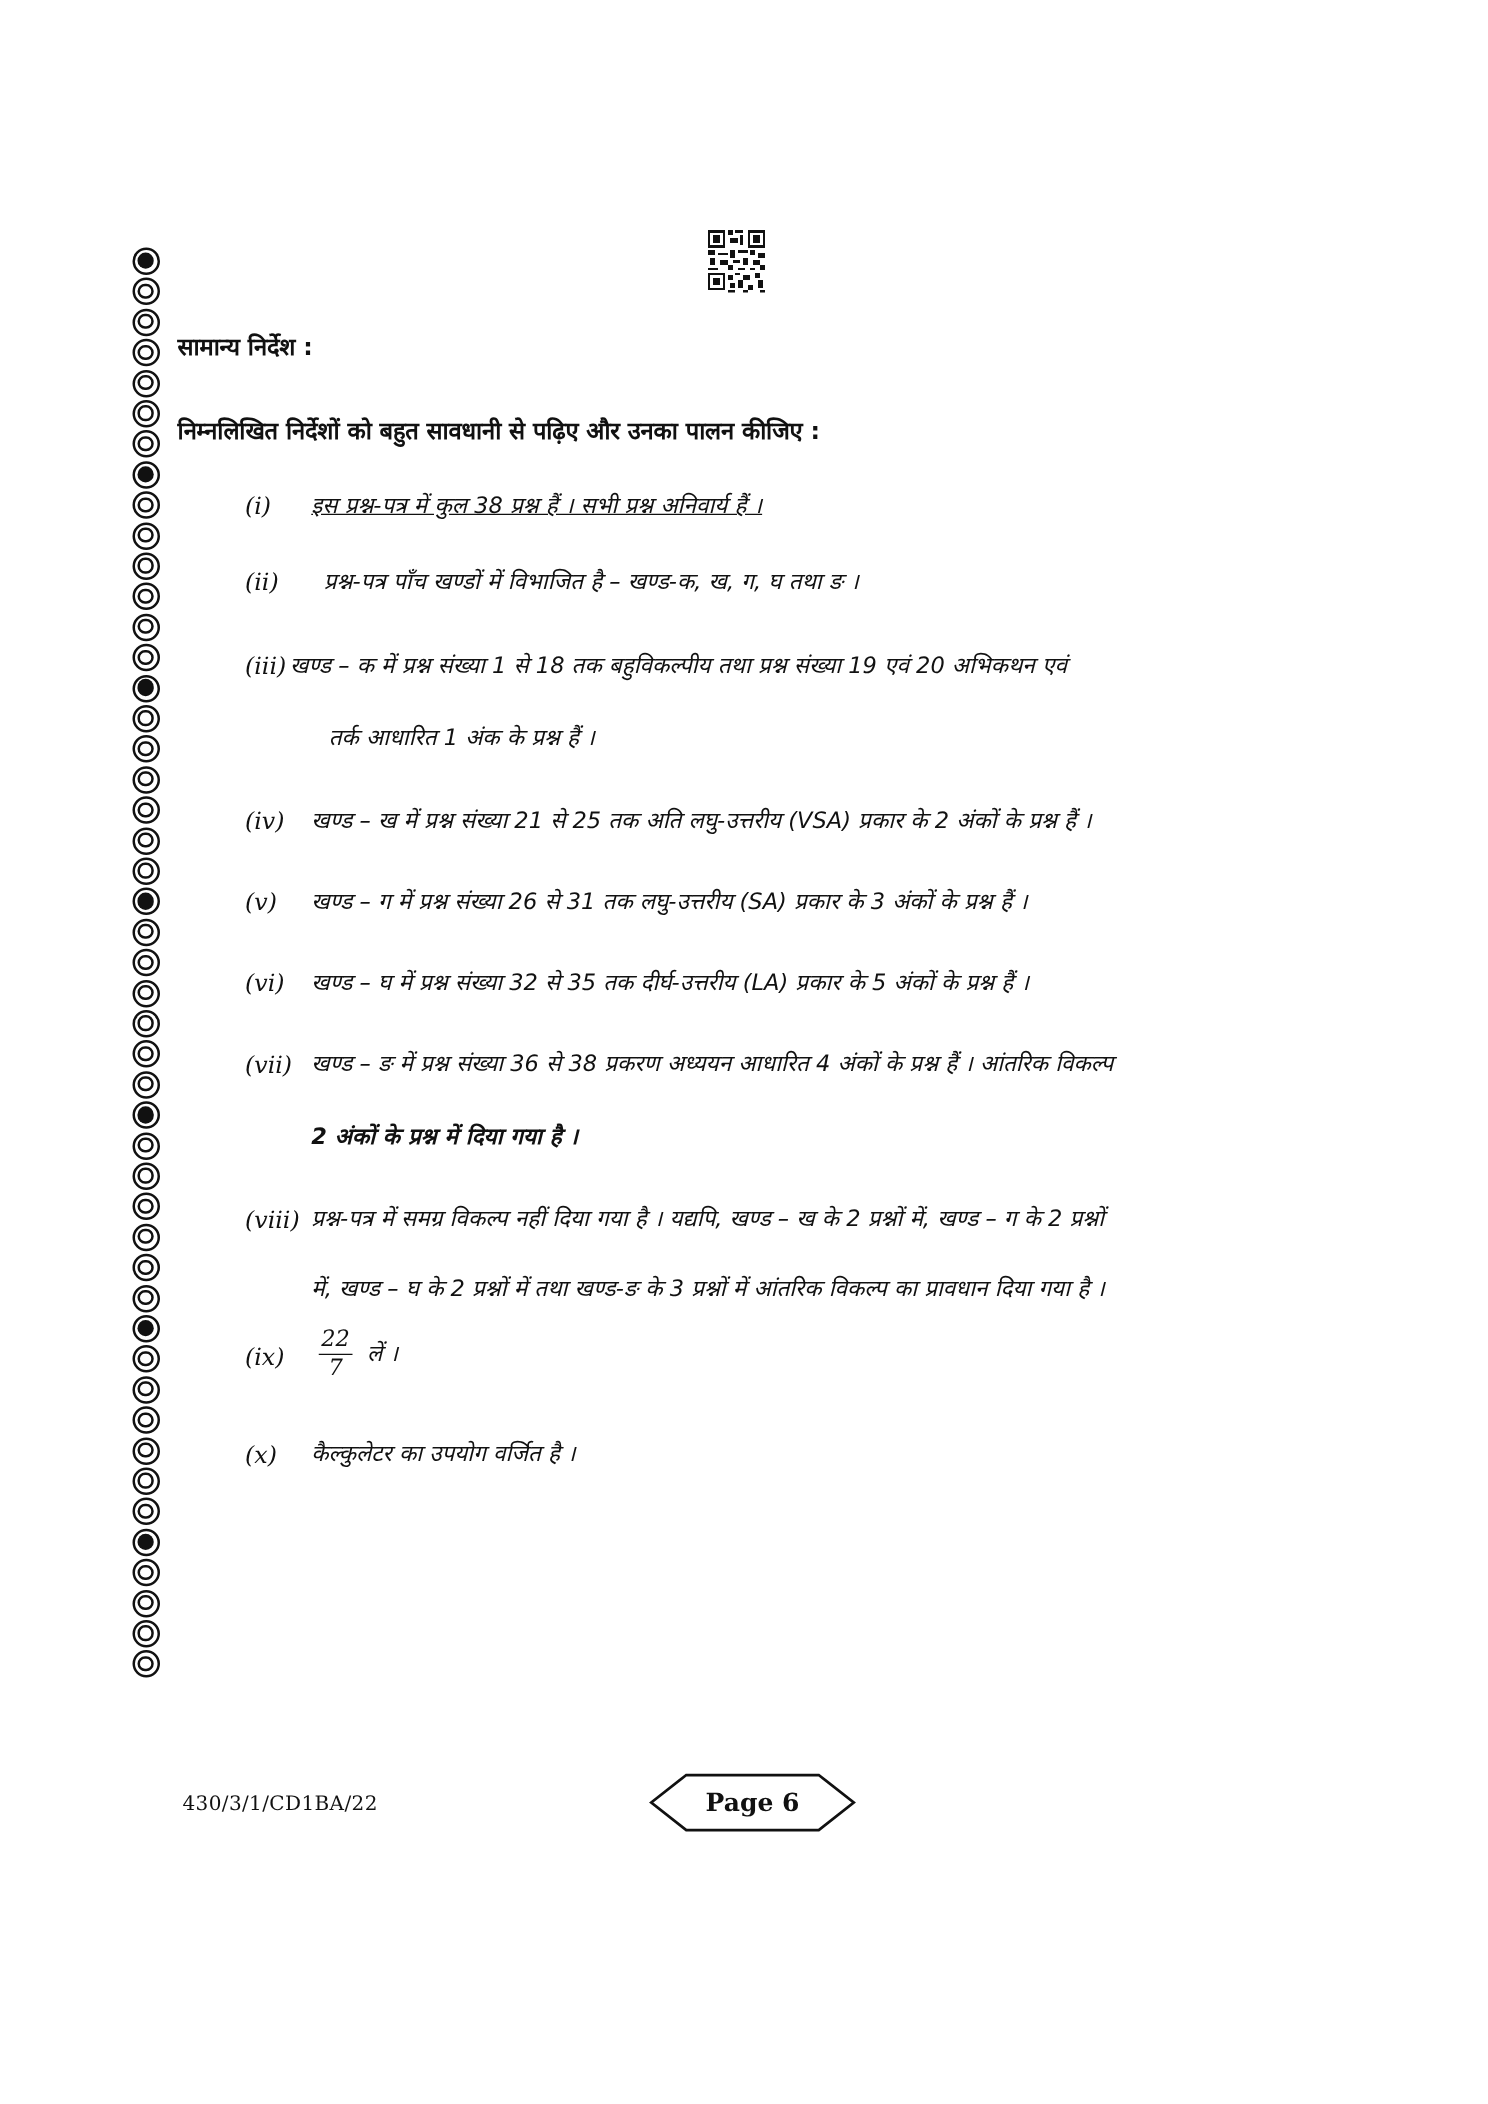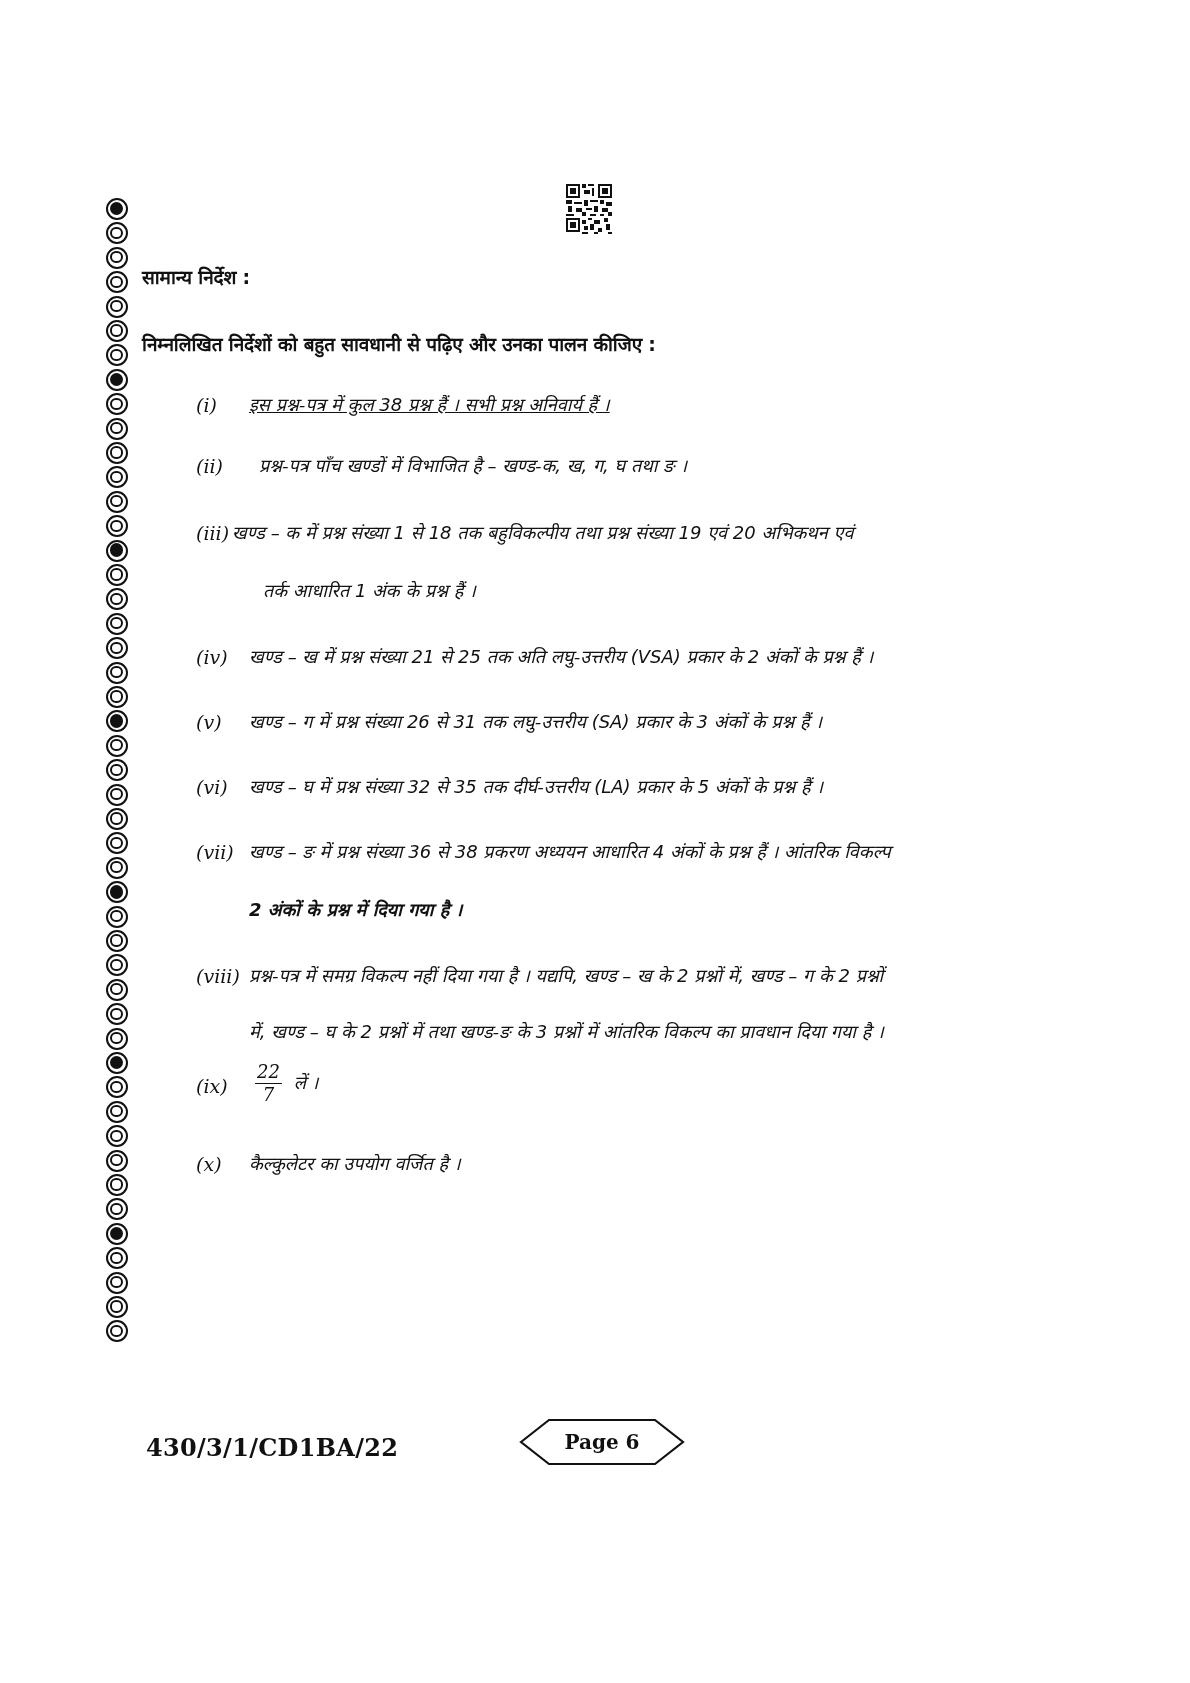--- a/index.html
+++ b/index.html
@@ -41,21 +41,21 @@
 
   .item { position: absolute; left: 196px; font-size: 19px; font-style: italic; line-height: 1.0; }
   .item .num { position: absolute; left: 0; top: 0; white-space: nowrap; }
   .item .txt { position: absolute; white-space: nowrap; font-family: "DejaVu Sans", sans-serif; font-size: 18px; font-style: italic; }
   .frac { display: inline-block; vertical-align: middle; text-align: center; margin: 0 6px; font-family: "DejaVu Serif", serif; font-style: italic; }
   .frac .top { display: block; border-bottom: 1.5px solid #111; padding: 0 2px 2px; }
   .frac .bot { display: block; padding-top: 2px; }
 
   .footer-code {
     position: absolute; left: 146px; top: 1433px; font-family: "DejaVu Serif", serif;
-    font-weight: bold; font-size: 24px; letter-spacing: 0.3px;
+    font-weight: normal; font-size: 16px; letter-spacing: 0.3px;
   }
   .page-badge { position: absolute; left: 519px; top: 1418px; width: 166px; height: 48px; }
   .page-badge svg { position: absolute; left: 0; top: 0; }
   .page-badge span {
     position: absolute; left: 0; top: 0; width: 166px; height: 48px; line-height: 48px;
     text-align: center; font-family: "DejaVu Serif", serif; font-weight: bold; font-size: 20px;
   }
 </style>
 </head>
 <body>

